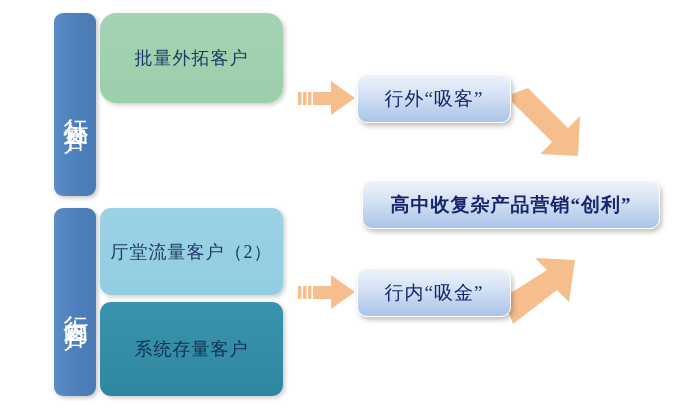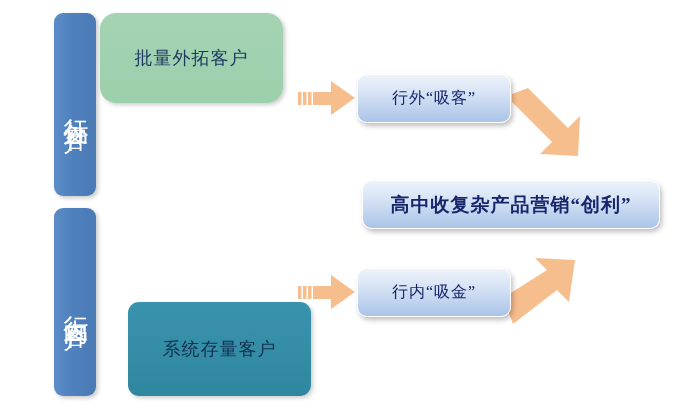--- a/index.html
+++ b/index.html
@@ -56,37 +56,37 @@
   }
   .seg-box .seg-label {
     font-size: 18px;
     color: #1f3864;
     letter-spacing: 1px;
     font-family: "Liberation Serif", "DejaVu Serif", serif;
   }
   #seg-box-0 { top: 13px;  height: 90px;  background: linear-gradient(to bottom, #a4d3b3 0%, #9ccfac 100%); border-radius: 16px; }
   #seg-box-1 { top: 108px; height: 88px;  background: linear-gradient(to bottom, #97cfe3 0%, #8fcce0 100%); }
   #seg-box-2 { top: 208px; height: 87px;  background: linear-gradient(to bottom, #9bd2e4 0%, #92cde1 100%); }
-  #seg-box-3 { top: 302px; height: 94px;  background: linear-gradient(to bottom, #3a93ad 0%, #2f879f 100%); margin-left: 28px; }
+  #seg-box-3 { top: 302px; height: 94px;  background: linear-gradient(to bottom, #3a93ad 0%, #2f879f 100%); }
   #seg-box-3 .seg-label { color: #10304f; }
 
   
   .outcome-box {
     position: absolute;
     border-radius: 10px;
     background: linear-gradient(to bottom, #eef3fb 0%, #d7e3f5 38%, #aac4e8 100%);
     border: 1px solid #ffffff;
     box-shadow: 2px 3px 5px rgba(0,0,0,0.25);
     display: flex;
     align-items: center;
     justify-content: center;
     text-align: center;
   }
   .outcome-box .outcome-label {
-    font-size: 16px;
+    font-size: 19px;
     color: #17256b;
     letter-spacing: 1px;
     white-space: nowrap;
     font-family: "Liberation Serif", "DejaVu Serif", serif;
   }
   #outcome-attract-external { left: 357px; top: 74px;  width: 152px; height: 47px; }
   #outcome-attract-internal { left: 357px; top: 268px; width: 152px; height: 47px; }
   #outcome-profit {
     left: 362px; top: 180px; width: 296px; height: 47px; font-weight: bold;
   }
@@ -112,20 +112,23 @@
 
   <div class="cat-bar" id="cat-bar-inside">
     <span class="vlabel">行内客户</span>
   </div>
 
   <div class="seg-box" id="seg-box-0">
     <span class="seg-label">批量外拓客户</span>
   </div>
 
 
+  <div class="seg-box" id="seg-box-2">
+    <span class="seg-label">厅堂流量客户（2）</span>
+  </div>
 
   <div class="seg-box" id="seg-box-3">
     <span class="seg-label">系统存量客户</span>
   </div>
 
   <svg class="arrow" id="arrow-right-top" viewBox="0 0 60 50">
     <g fill="#f7be8d">
       <rect x="0" y="19" width="3.5" height="13"></rect>
       <rect x="5" y="19" width="3.5" height="13"></rect>
       <rect x="10" y="19" width="3.5" height="13"></rect>

